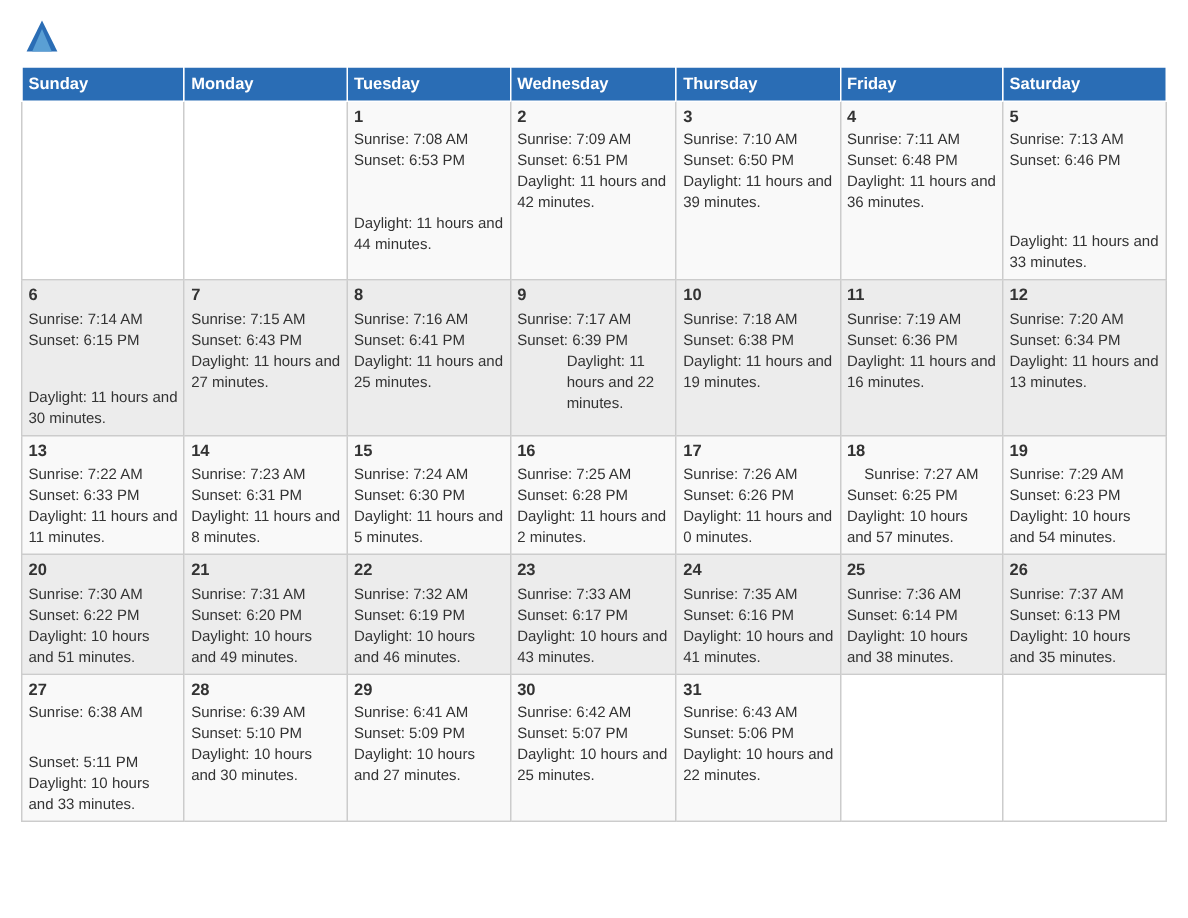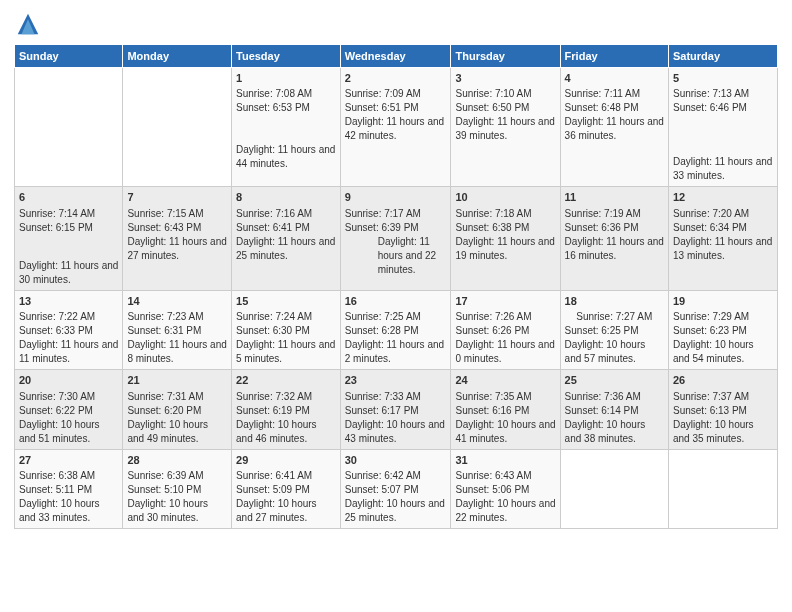--- a/index.html
+++ b/index.html
@@ -289,21 +289,21 @@
             <span class="day-number">26</span>
             <span style="display: block;">Sunrise: 7:37 AM</span>
             <span style="display: block;">Sunset: 6:13 PM</span>
             <span style="display: block;">Daylight: 10 hours and 35 minutes.</span>
           </td>
         </tr>
         <tr>
           <td>
             <span class="day-number">27</span>
             <span style="display: block;">Sunrise: 6:38 AM</span>
-            <span style="display: block;">Sunset: 5:11 PM</span>
+            <span style="display: block; margin-top: 19px;">Sunset: 5:11 PM</span>
             <span style="display: block;">Daylight: 10 hours and 33 minutes.</span>
           </td>
           <td>
             <span class="day-number">28</span>
             <span style="display: block;">Sunrise: 6:39 AM</span>
             <span style="display: block;">Sunset: 5:10 PM</span>
             <span style="display: block;">Daylight: 10 hours and 30 minutes.</span>
           </td>
           <td>
             <span class="day-number">29</span>

